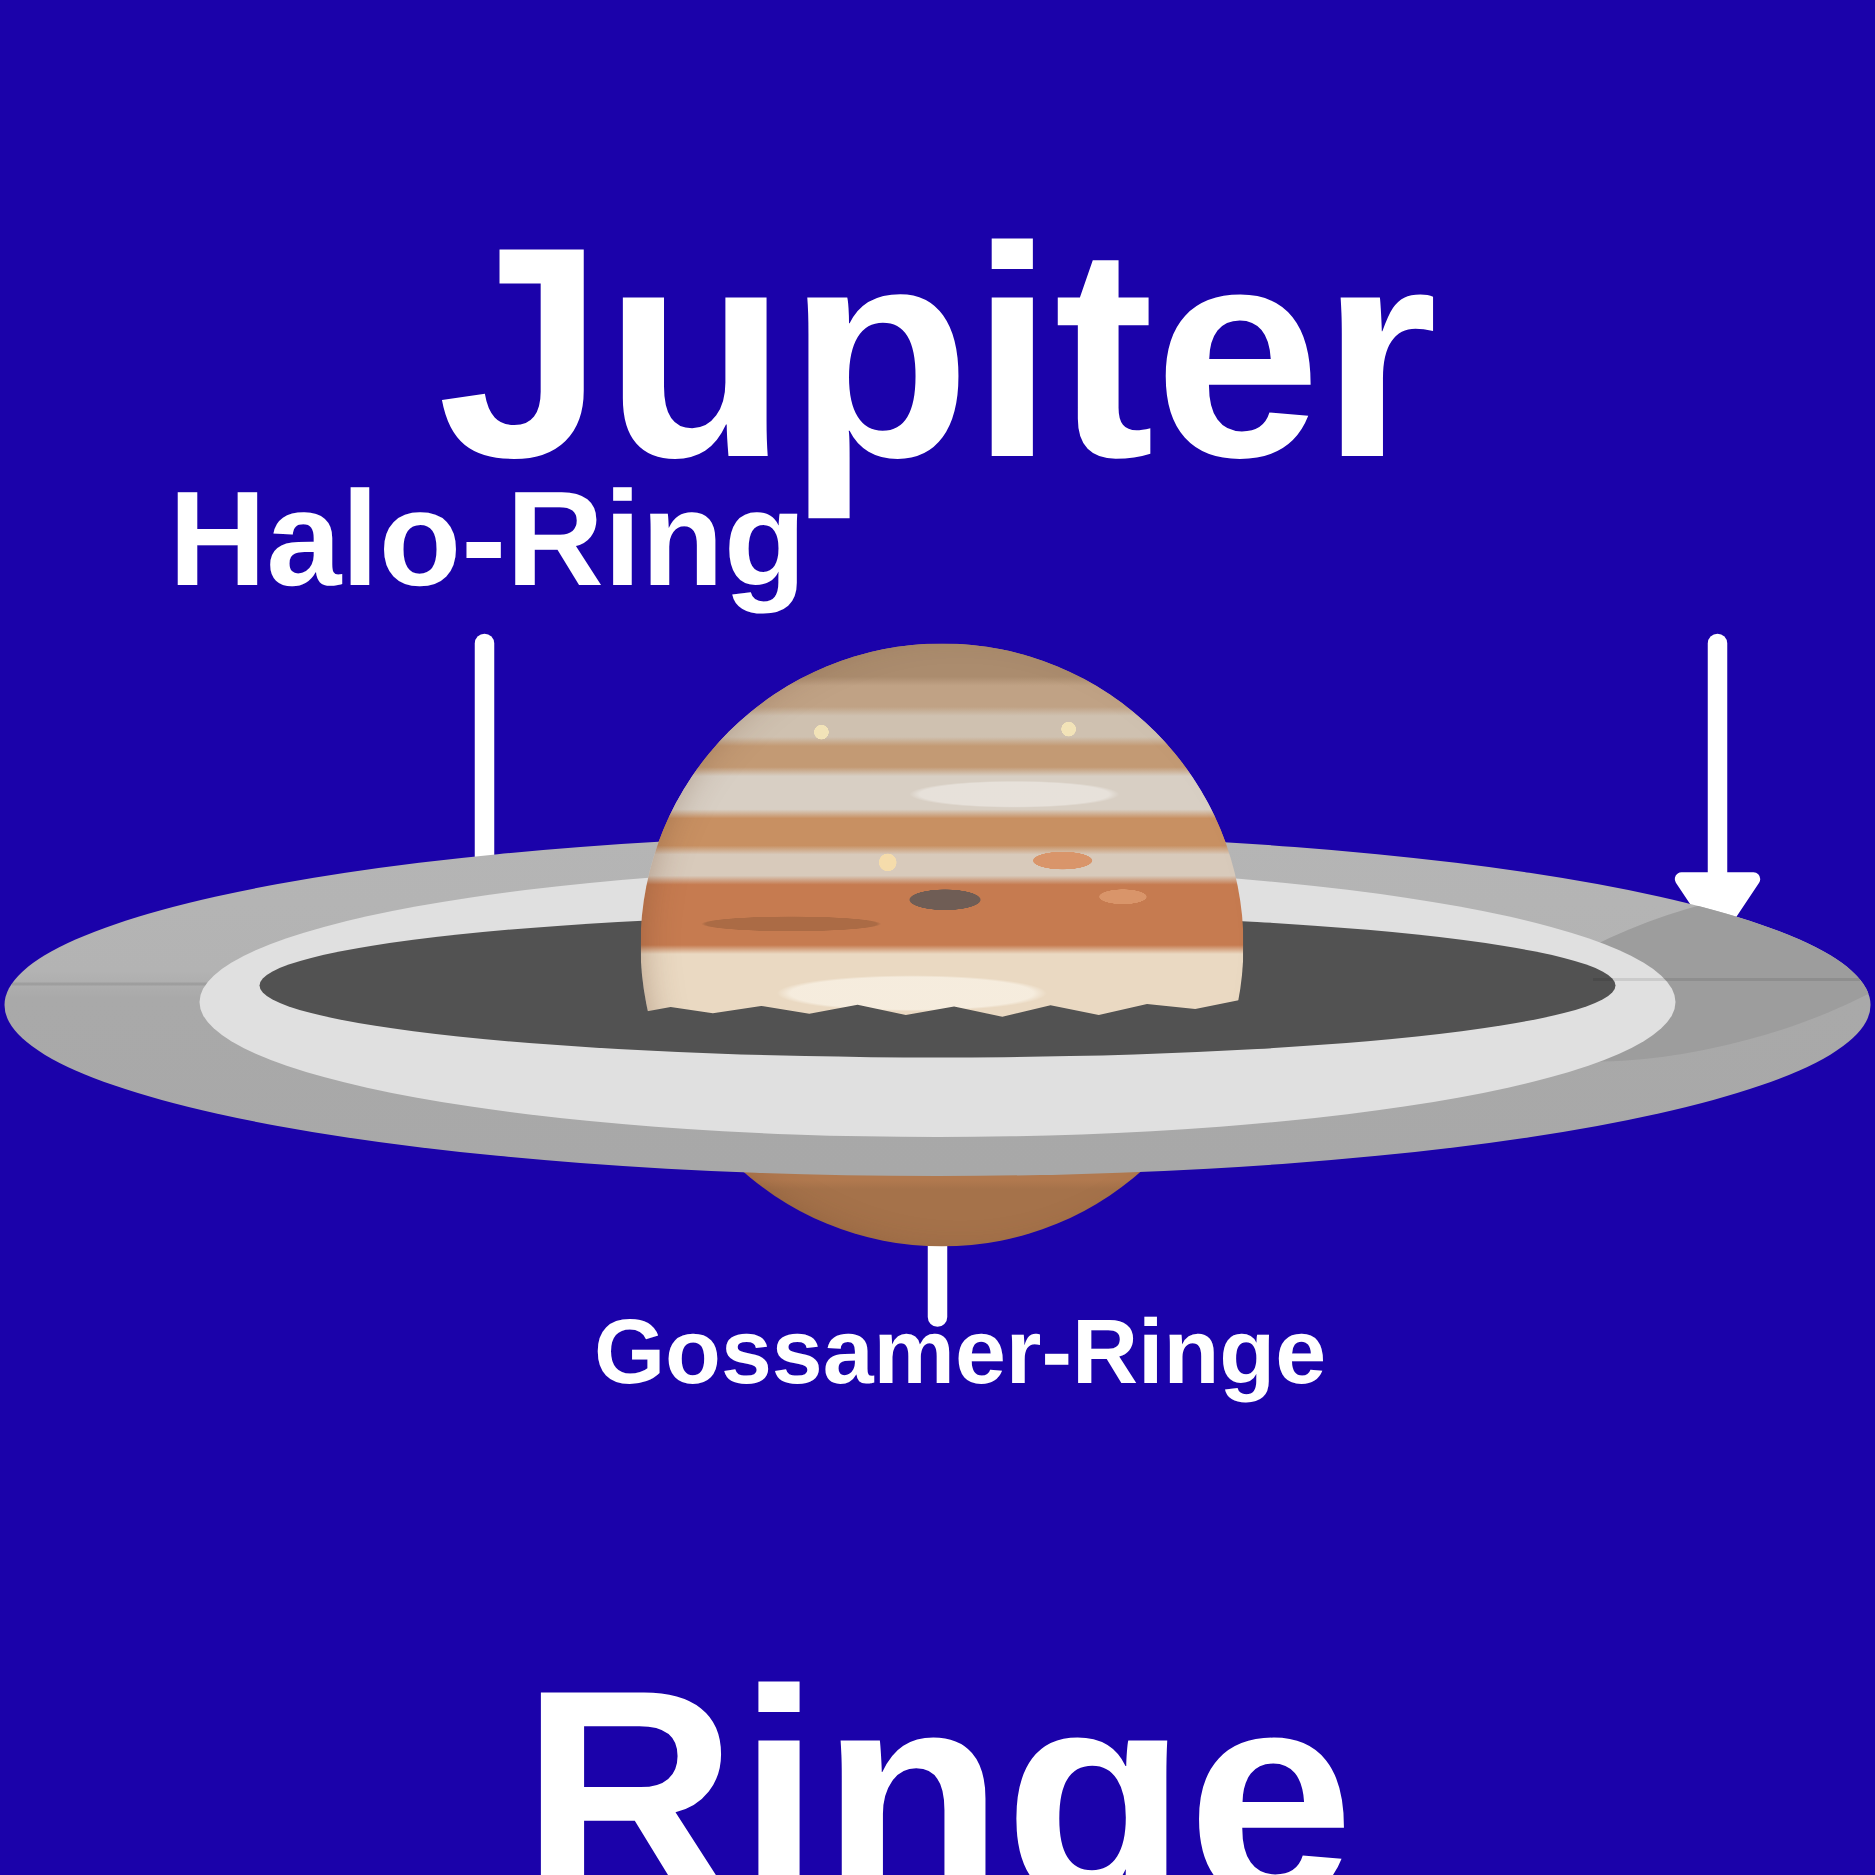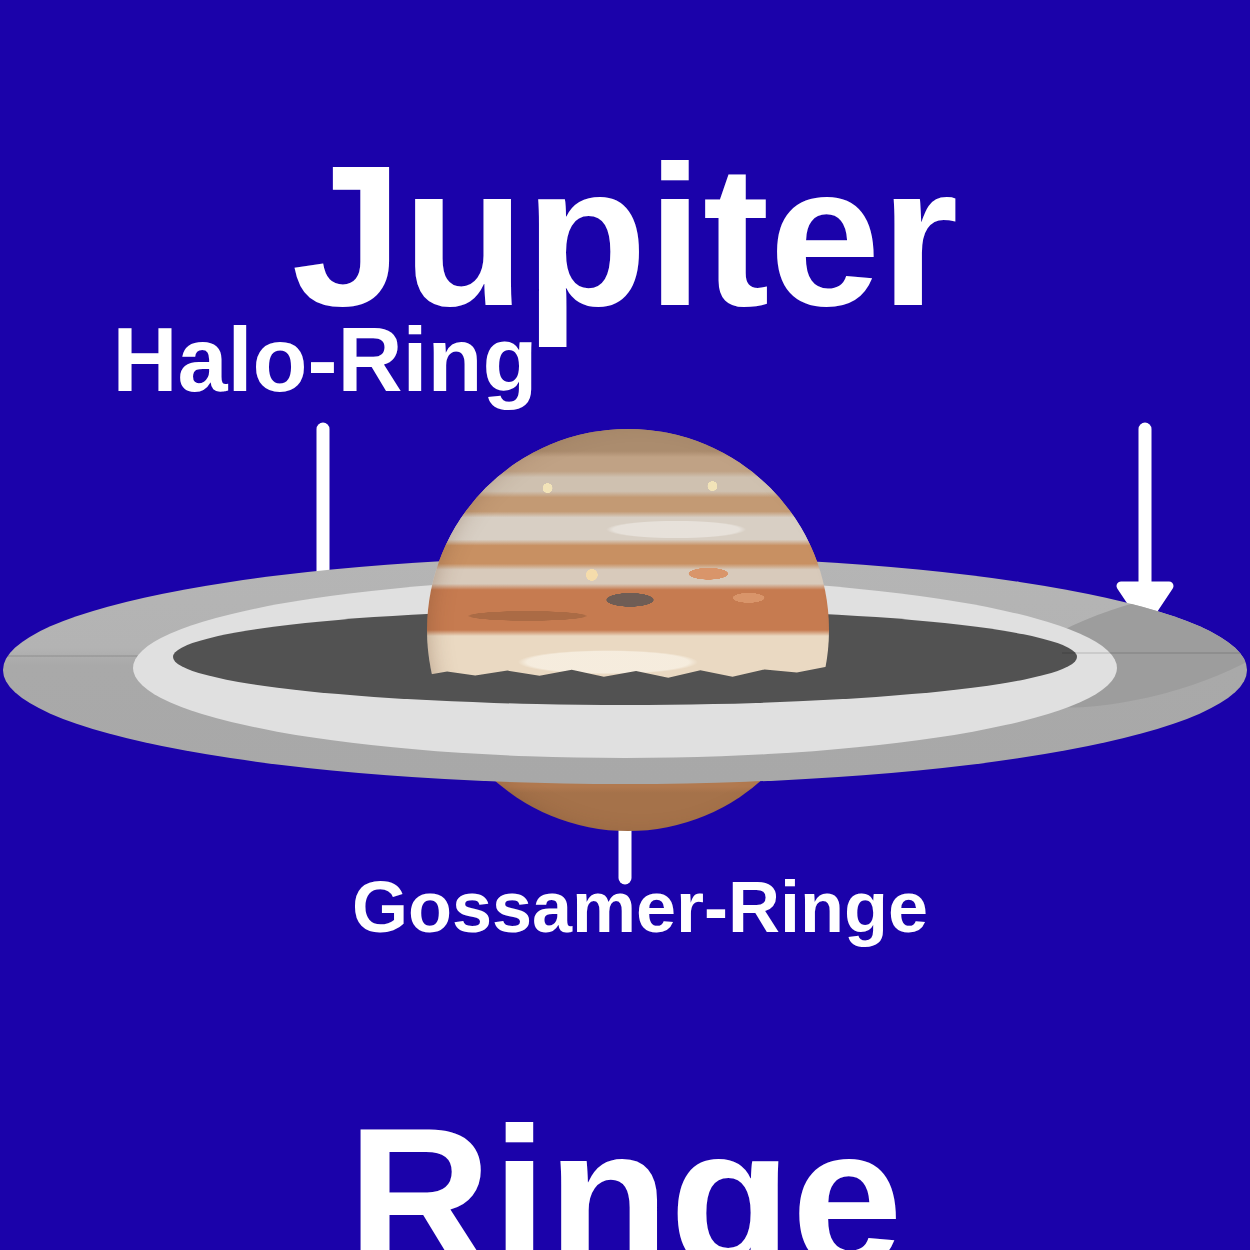--- a/index.html
+++ b/index.html
@@ -18,21 +18,21 @@
     letter-spacing:0;
   }
   .title-top{top:2px;font-size:200px;}
   .title-bottom{top:964px;font-size:200px;}
   .ring-label{
     position:absolute;transform:translateX(-50%);
     font-weight:700;font-size:90px;line-height:1;white-space:nowrap;
   }
   .label-halo{left:325px;top:315px;}
   .label-haupt{left:1000px;top:315px;font-size:88px;}
-  .label-gossamer{left:640px;top:871px;font-size:72px;}
+  .label-gossamer{left:640px;top:871px;font-size:61px;}
 
   
   .arrow{position:absolute;}
   .arrow-halo{left:288px;top:420px;}
   .arrow-haupt{left:1110px;top:420px;}
   .arrow-gossamer{left:590px;top:766px;}
 
   
   .scene{position:absolute;inset:0;}
 

